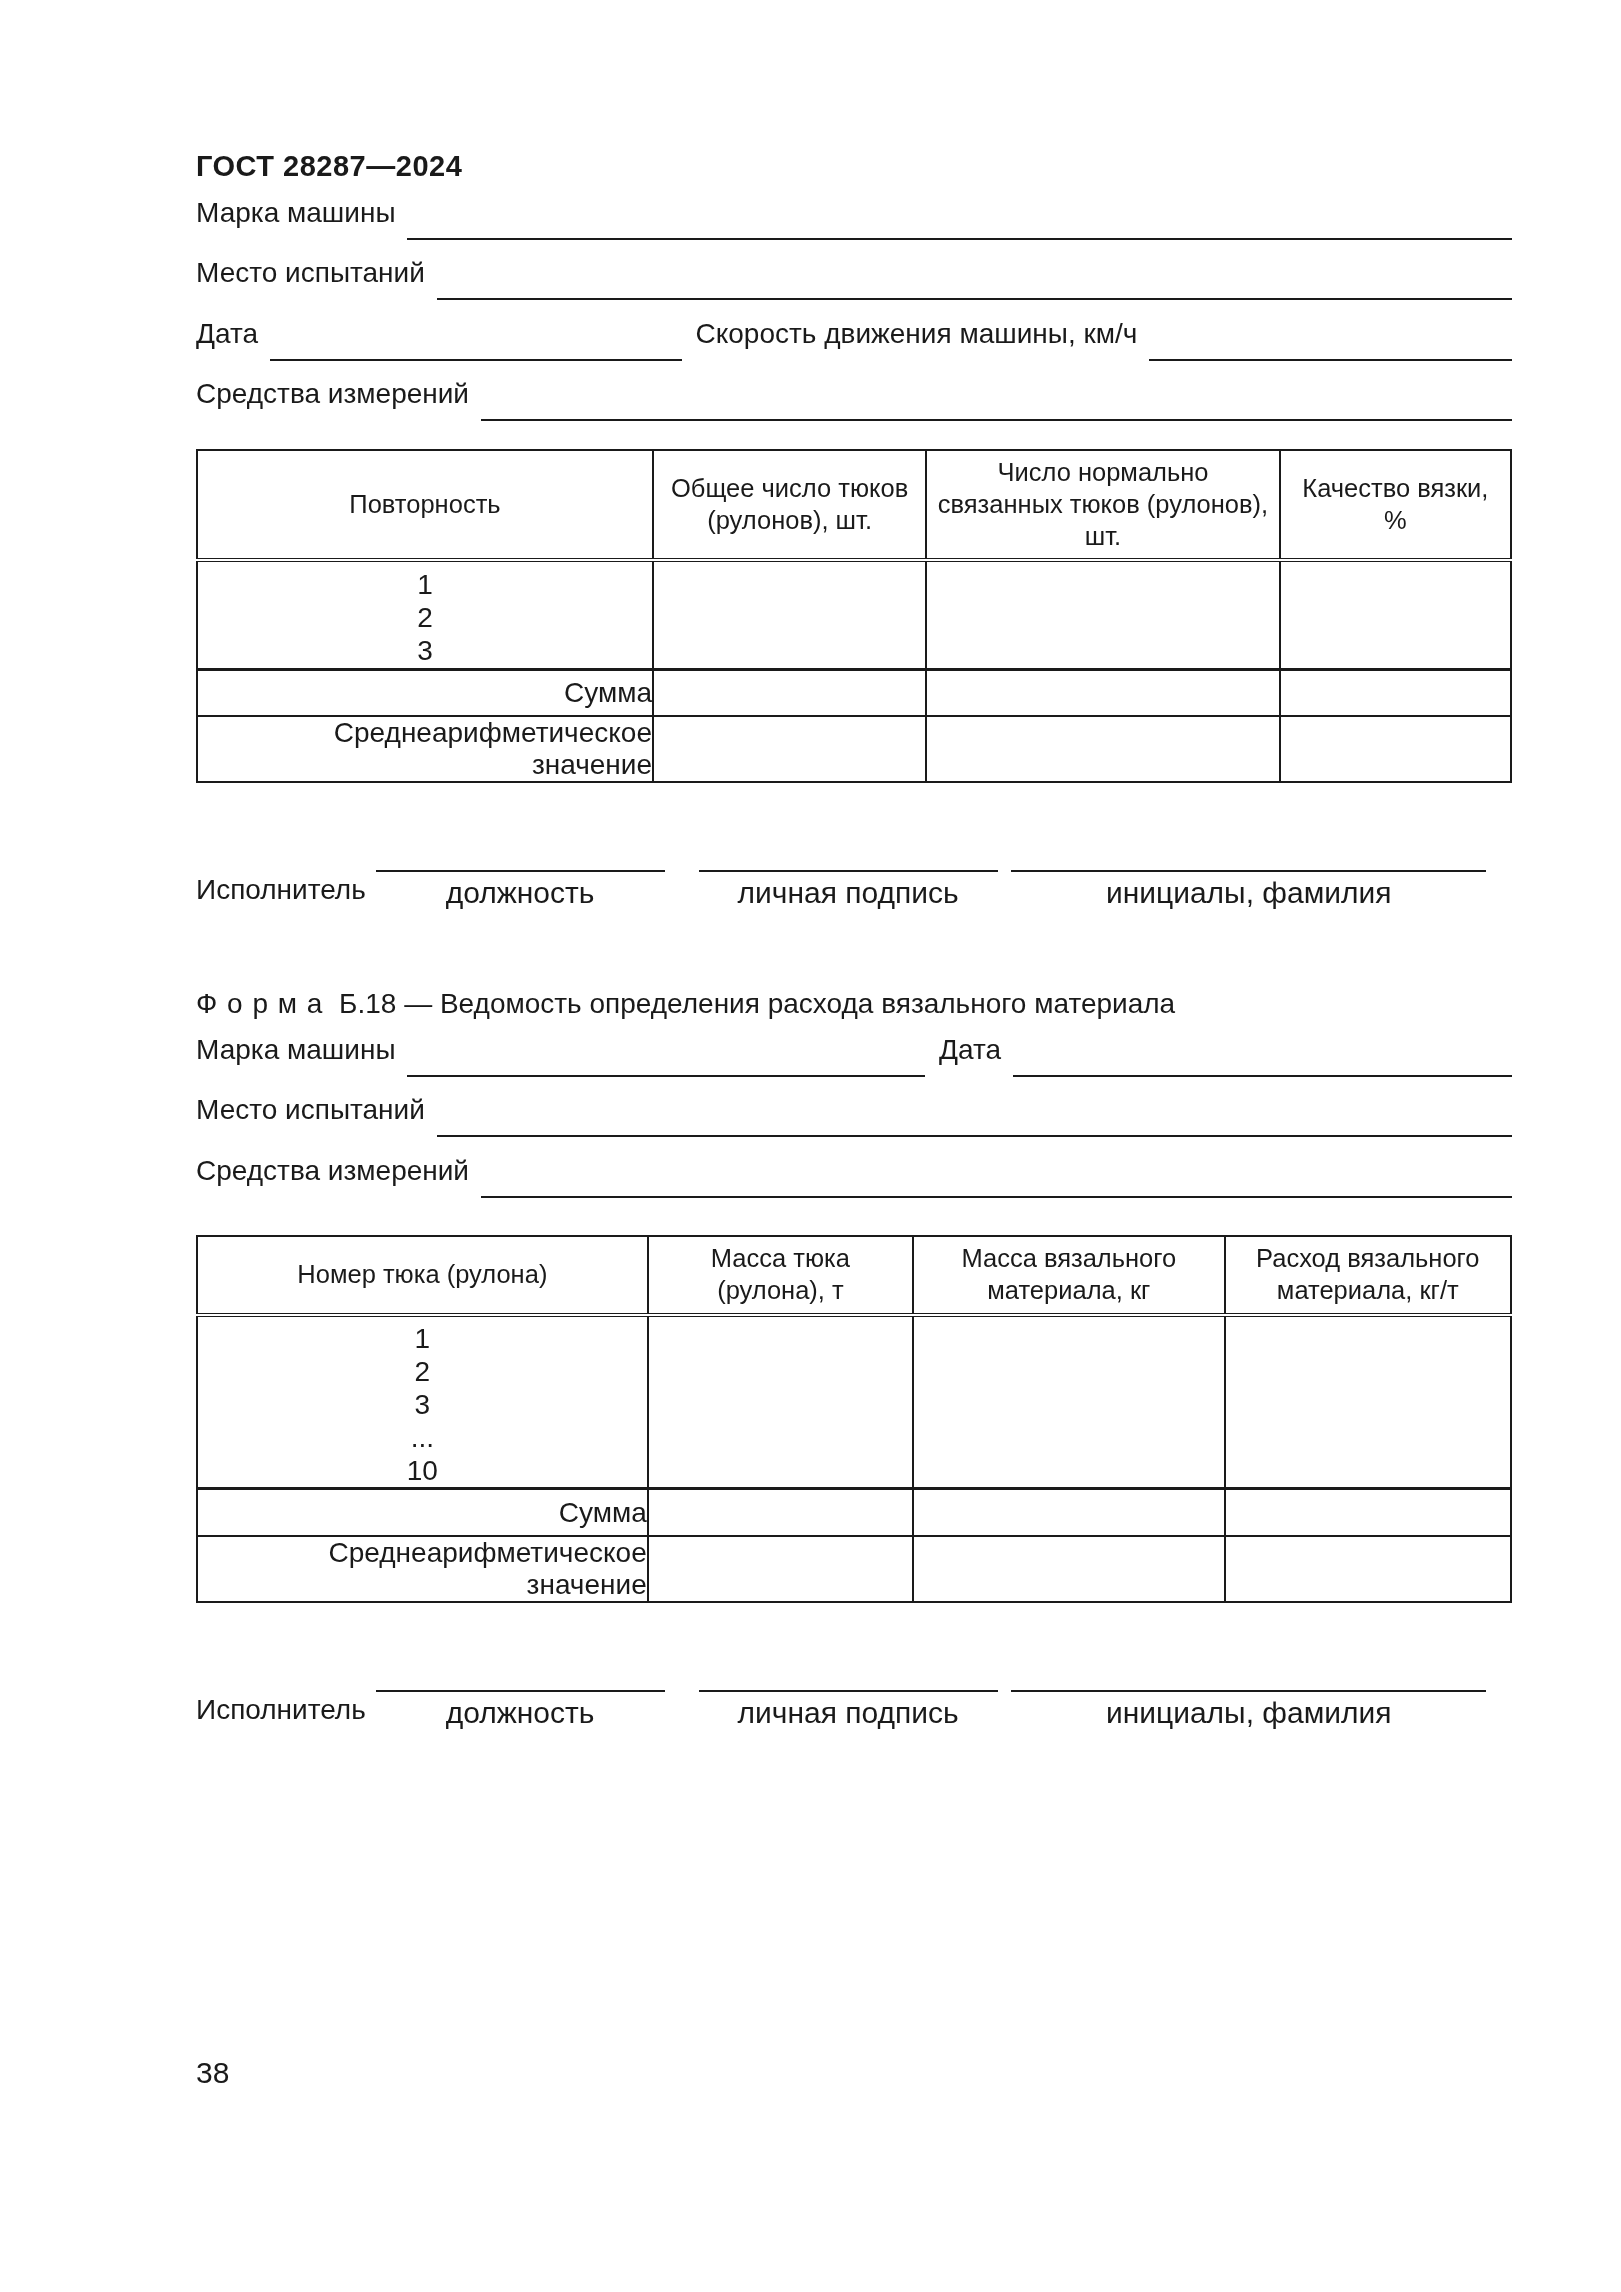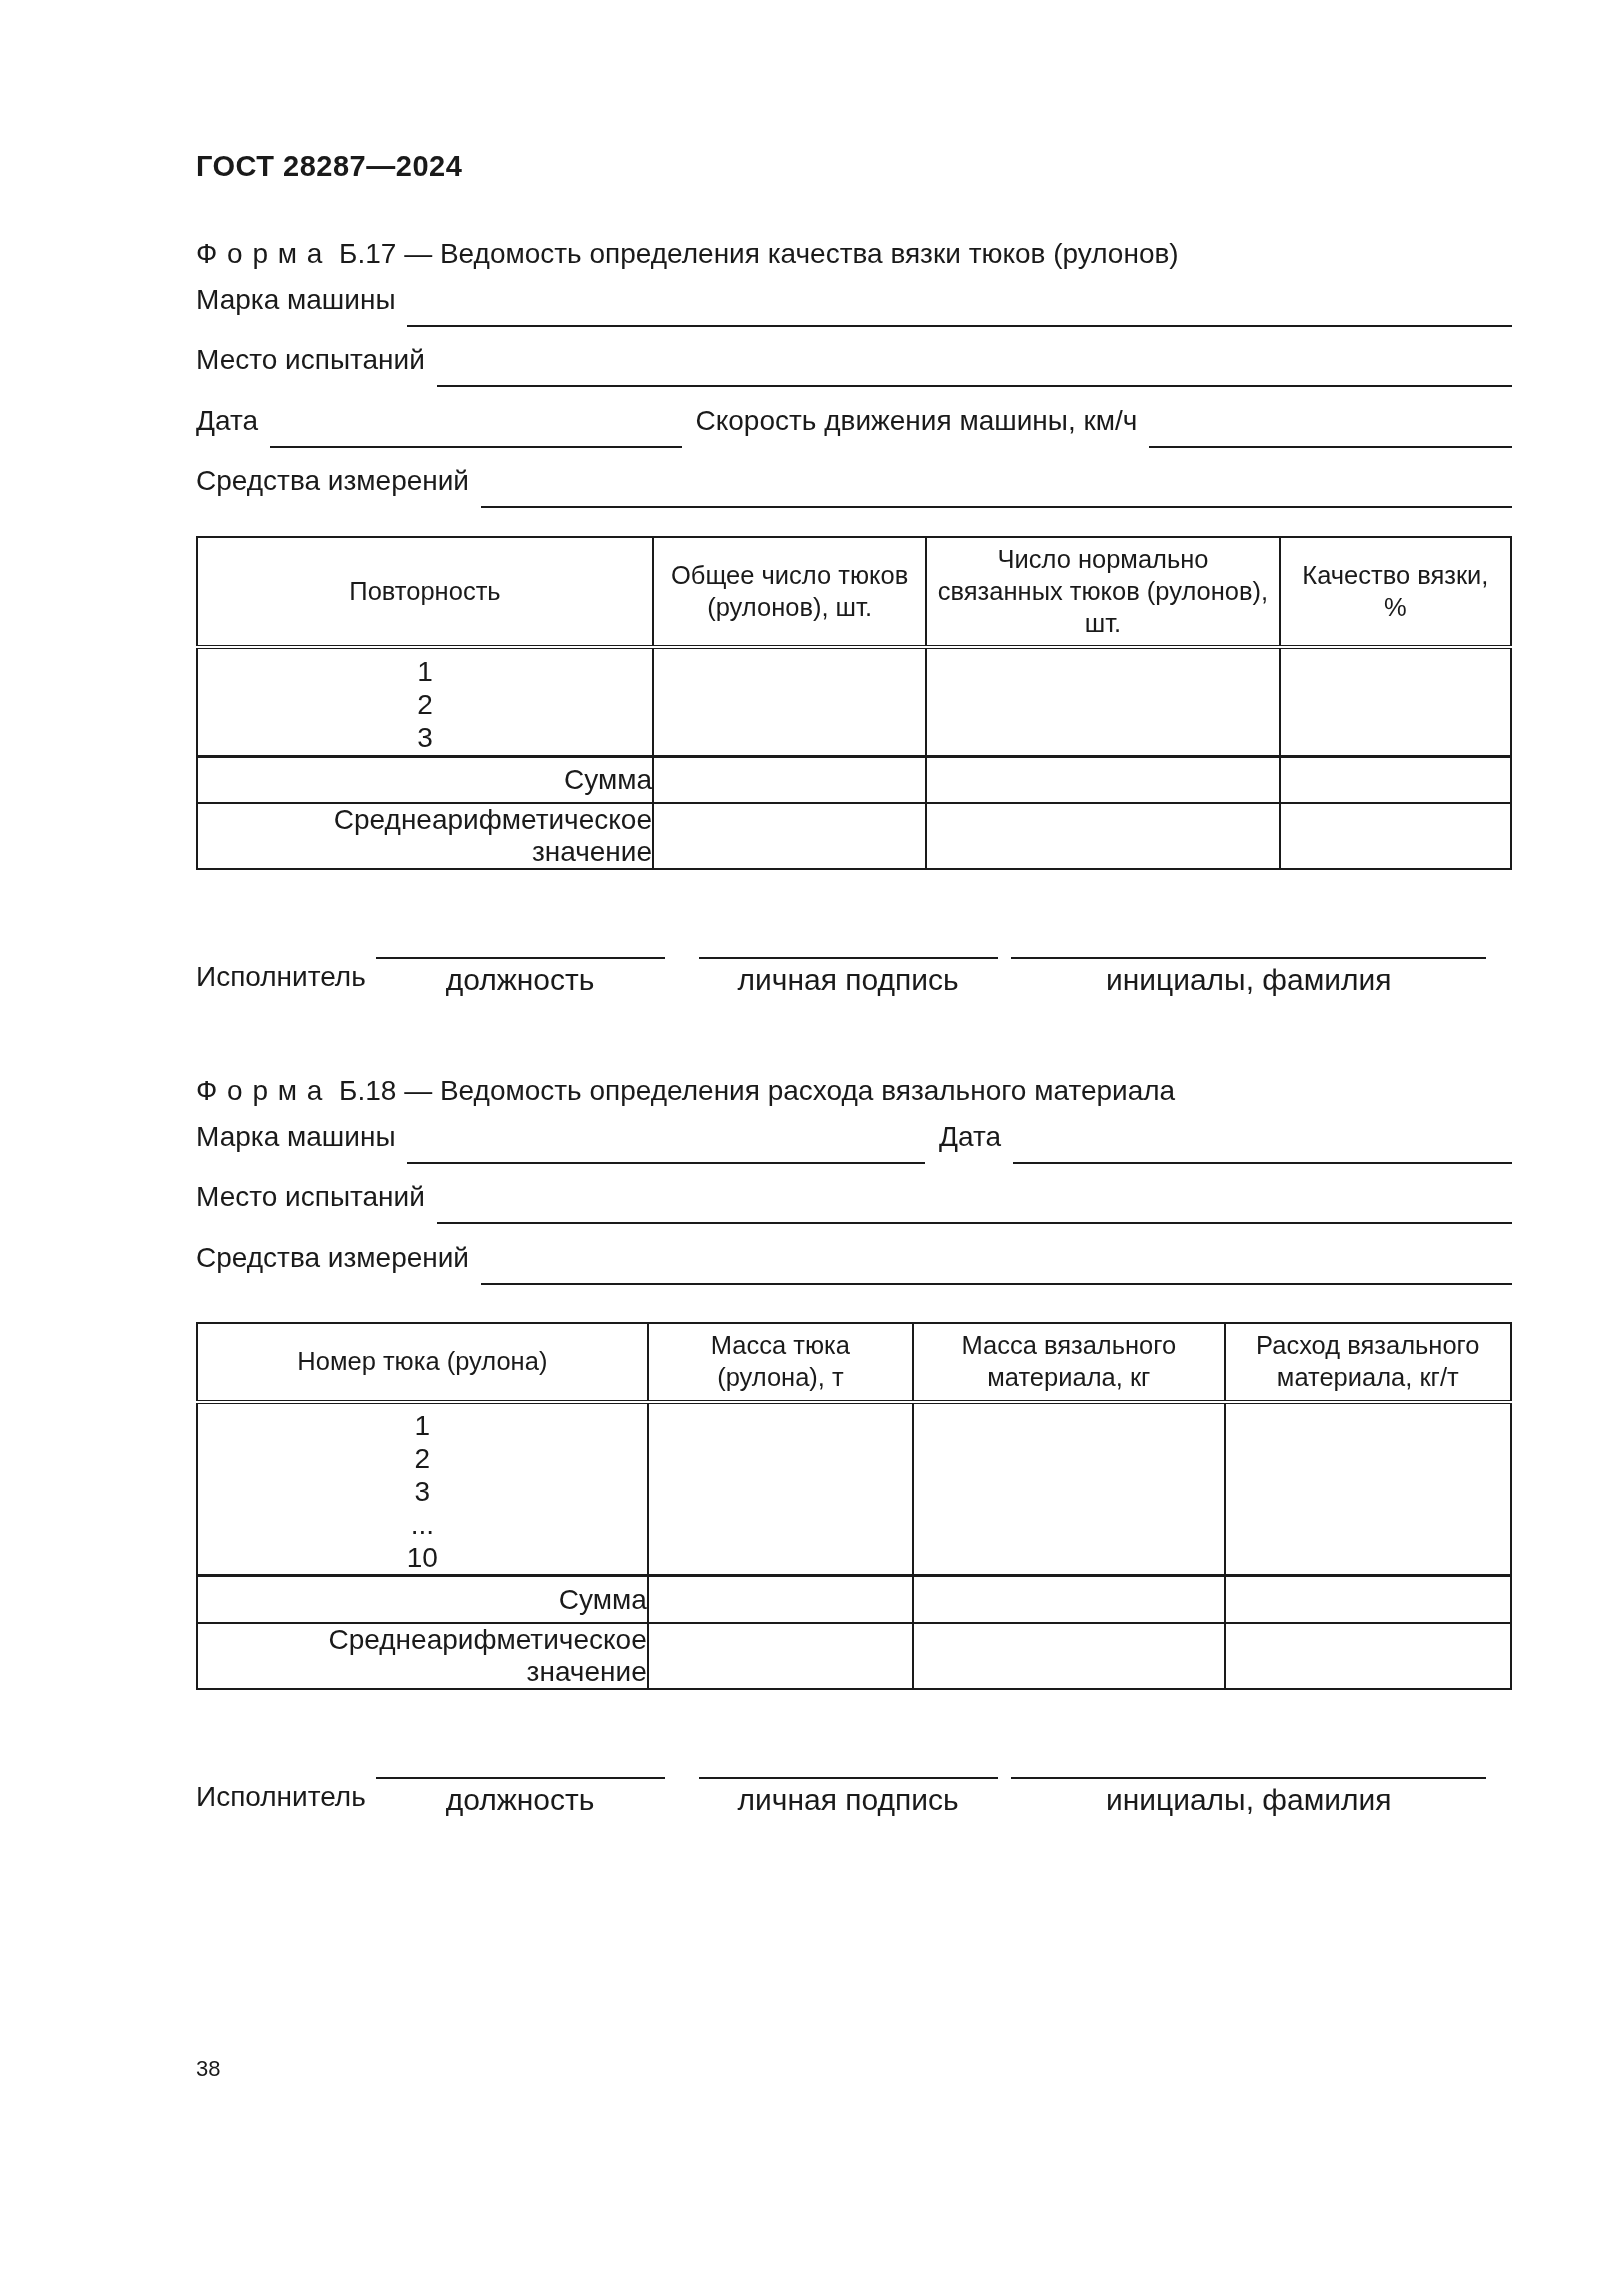--- a/index.html
+++ b/index.html
@@ -43,33 +43,30 @@
 
   .sig { display:flex; align-items:flex-end; margin-top:56px; font-size:28px; }
   .sig .lbl { white-space:nowrap; padding-bottom:3.9px; }
   .sig-col { display:flex; flex-direction:column; }
   .sig-line { border-bottom:2px solid #1a1a1a; height:33px; }
   .sig-cap { text-align:center; font-size:30px; margin-top:3.9px; color:#1a1a1a; }
   .sig-col.c1 { width:289px; margin-left:9.8px; }
   .sig-col.c2 { width:299px; margin-left:34px; }
   .sig-col.c3 { width:475px; margin-left:13.7px; }
 
-  .page-num { position:absolute; left:196px; top:2056px; font-size:22px; }
+  .page-num { position:absolute; left:196px; top:2056px; font-size:30px; }
 </style>
 </head>
 <body>
 
 <div class="page">
   <div class="content">
 
     <div class="std-code">ГОСТ 28287—2024</div>
 
-    <div class="form-title">
-      <span class="fword">Ф о р м а</span><span class="frest">Б.17 — Ведомость определения качества вязки тюков (рулонов)</span>
-    </div>
 
     <div class="fields">
       <div class="field">
         <span class="lbl">Марка машины</span>
         <span class="blank"></span>
       </div>
       <div class="field">
         <span class="lbl">Место испытаний</span>
         <span class="blank"></span>
       </div>

